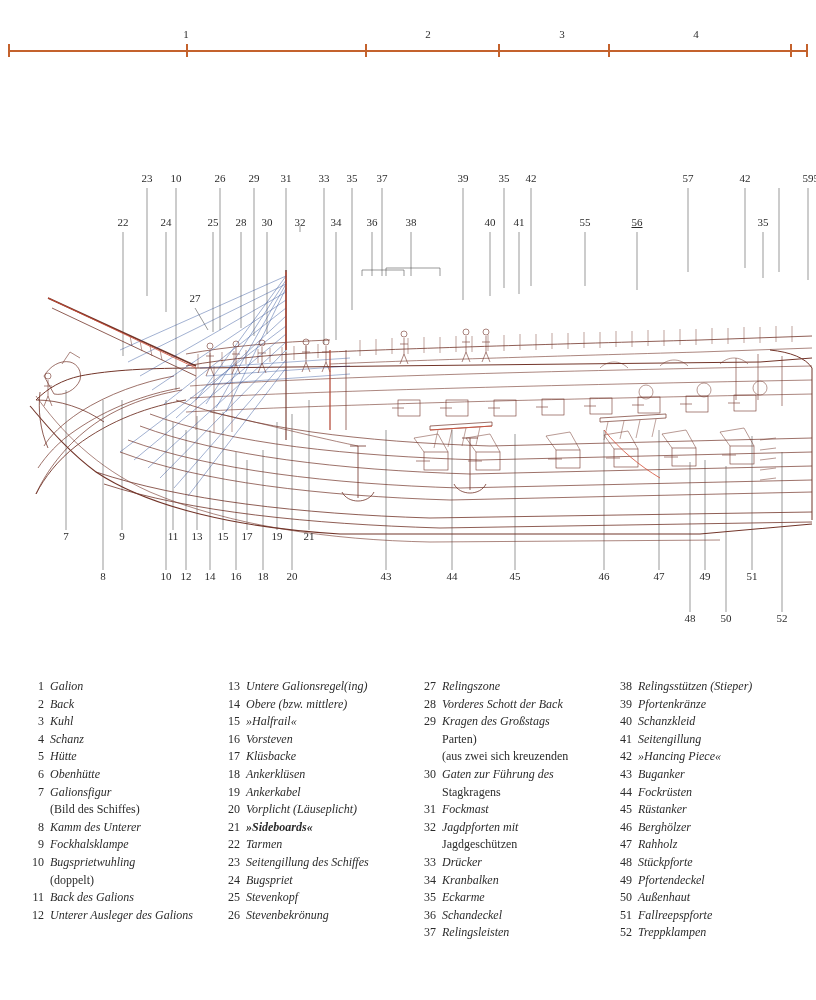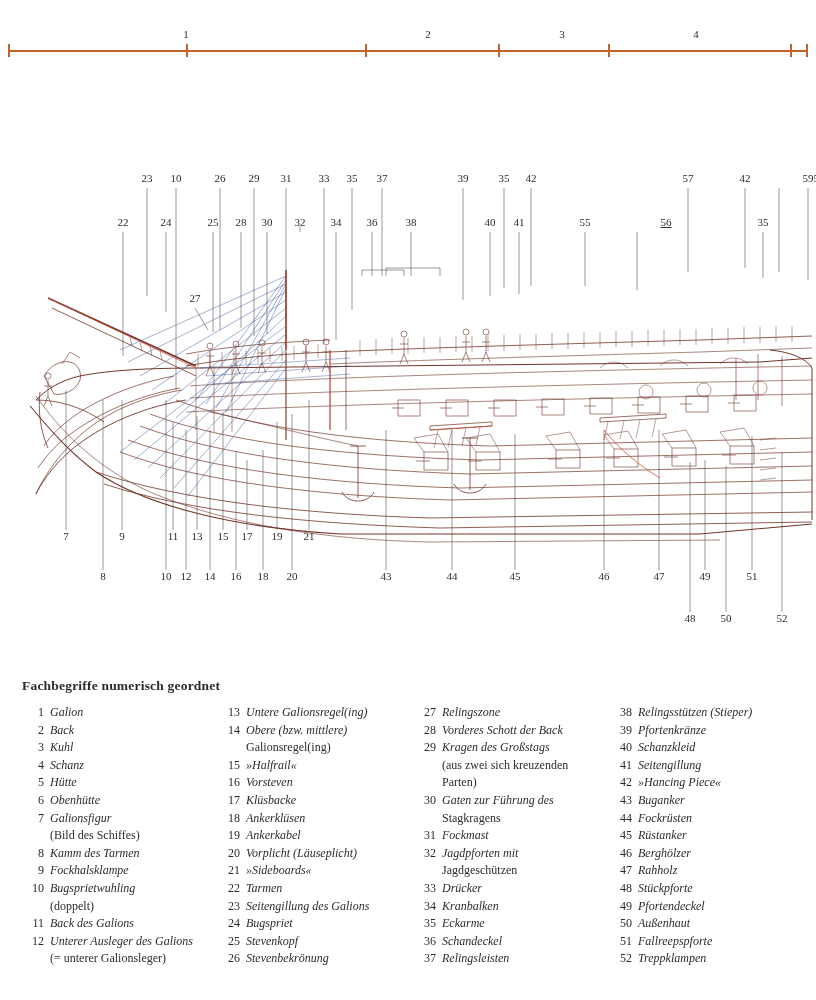--- a/index.html
+++ b/index.html
@@ -462,21 +462,21 @@
     <div class="callout" style="left:213px; top:116px;">25</div>
     <div class="callout" style="left:241px; top:116px;">28</div>
     <div class="callout" style="left:267px; top:116px;">30</div>
     <div class="callout" style="left:300px; top:116px;">32</div>
     <div class="callout" style="left:336px; top:116px;">34</div>
     <div class="callout" style="left:372px; top:116px;">36</div>
     <div class="callout" style="left:411px; top:116px;">38</div>
     <div class="callout" style="left:490px; top:116px;">40</div>
     <div class="callout" style="left:519px; top:116px;">41</div>
     <div class="callout" style="left:585px; top:116px;">55</div>
-    <div class="callout" style="left:666px; top:116px;text-decoration:underline;">56</div>
+    <div class="callout" style="left:637px; top:116px;text-decoration:underline;">56</div>
     <div class="callout" style="left:763px; top:116px;">35</div>
     <div class="callout" style="left:195px; top:192px;">27</div>
 
     <div class="callout" style="left:66px; top:430px;">7</div>
     <div class="callout" style="left:122px; top:430px;">9</div>
     <div class="callout" style="left:173px; top:430px;">11</div>
     <div class="callout" style="left:197px; top:430px;">13</div>
     <div class="callout" style="left:223px; top:430px;">15</div>
     <div class="callout" style="left:247px; top:430px;">17</div>
     <div class="callout" style="left:277px; top:430px;">19</div>
@@ -495,21 +495,20 @@
     <div class="callout" style="left:604px; top:470px;">46</div>
     <div class="callout" style="left:659px; top:470px;">47</div>
     <div class="callout" style="left:705px; top:470px;">49</div>
     <div class="callout" style="left:752px; top:470px;">51</div>
     <div class="callout" style="left:690px; top:512px;">48</div>
     <div class="callout" style="left:726px; top:512px;">50</div>
     <div class="callout" style="left:782px; top:512px;">52</div>
   </div>
 
   <div class="legend">
-    <div class="legend-title">Fachbegriffe numerisch geordnet</div>
     <div class="legend-cols">
 
       <div class="legend-col c1">
         <div class="entry">
             <span class="num">1</span>
             <span class="txt">Galion</span>
           </div>
         <div class="entry">
             <span class="num">2</span>
             <span class="txt">Back</span>
@@ -530,52 +529,50 @@
             <span class="num">6</span>
             <span class="txt">Obenhütte</span>
           </div>
         <div class="entry">
             <span class="num">7</span>
             <span class="txt">Galionsfigur</span>
           </div>
         <div class="cont">(Bild des Schiffes)</div>
         <div class="entry">
             <span class="num">8</span>
-            <span class="txt">Kamm des Tarmen</span>
+            <span class="txt">Kamm des Unterer</span>
           </div>
         <div class="entry">
             <span class="num">9</span>
             <span class="txt">Fockhalsklampe</span>
           </div>
         <div class="entry">
             <span class="num">10</span>
             <span class="txt">Bugsprietwuhling</span>
           </div>
         <div class="cont">(doppelt)</div>
         <div class="entry">
             <span class="num">11</span>
             <span class="txt">Back des Galions</span>
           </div>
         <div class="entry">
             <span class="num">12</span>
             <span class="txt">Unterer Ausleger des Galions</span>
           </div>
-        <div class="cont">(= unterer Galionsleger)</div>
       </div>
 
       <div class="legend-col c2">
         <div class="entry">
             <span class="num">13</span>
             <span class="txt">Untere Galionsregel(ing)</span>
           </div>
         <div class="entry">
             <span class="num">14</span>
             <span class="txt">Obere (bzw. mittlere)</span>
           </div>
-        <div class="cont">Galionsregel(ing)</div>
         <div class="entry">
             <span class="num">15</span>
             <span class="txt" style="font-style:italic;">»Halfrail«</span>
           </div>
         <div class="entry">
             <span class="num">16</span>
             <span class="txt">Vorsteven</span>
           </div>
         <div class="entry">
             <span class="num">17</span>
@@ -588,29 +585,29 @@
         <div class="entry">
             <span class="num">19</span>
             <span class="txt">Ankerkabel</span>
           </div>
         <div class="entry">
             <span class="num">20</span>
             <span class="txt">Vorplicht (Läuseplicht)</span>
           </div>
         <div class="entry">
             <span class="num">21</span>
-            <span class="txt" style="font-style:italic;">»Sideboards«</span>
+            <span class="txt" style="font-style:italic;font-weight:bold;">»Sideboards«</span>
           </div>
         <div class="entry">
             <span class="num">22</span>
             <span class="txt">Tarmen</span>
           </div>
         <div class="entry">
             <span class="num">23</span>
-            <span class="txt">Seitengillung des Galions</span>
+            <span class="txt">Seitengillung des Schiffes</span>
           </div>
         <div class="entry">
             <span class="num">24</span>
             <span class="txt">Bugspriet</span>
           </div>
         <div class="entry">
             <span class="num">25</span>
             <span class="txt">Stevenkopf</span>
           </div>
         <div class="entry">
@@ -625,22 +622,22 @@
             <span class="txt">Relingszone</span>
           </div>
         <div class="entry">
             <span class="num">28</span>
             <span class="txt">Vorderes Schott der Back</span>
           </div>
         <div class="entry">
             <span class="num">29</span>
             <span class="txt">Kragen des Großstags</span>
           </div>
+        <div class="cont">Parten)</div>
         <div class="cont">(aus zwei sich kreuzenden</div>
-        <div class="cont">Parten)</div>
         <div class="entry">
             <span class="num">30</span>
             <span class="txt">Gaten zur Führung des</span>
           </div>
         <div class="cont">Stagkragens</div>
         <div class="entry">
             <span class="num">31</span>
             <span class="txt">Fockmast</span>
           </div>
         <div class="entry">

